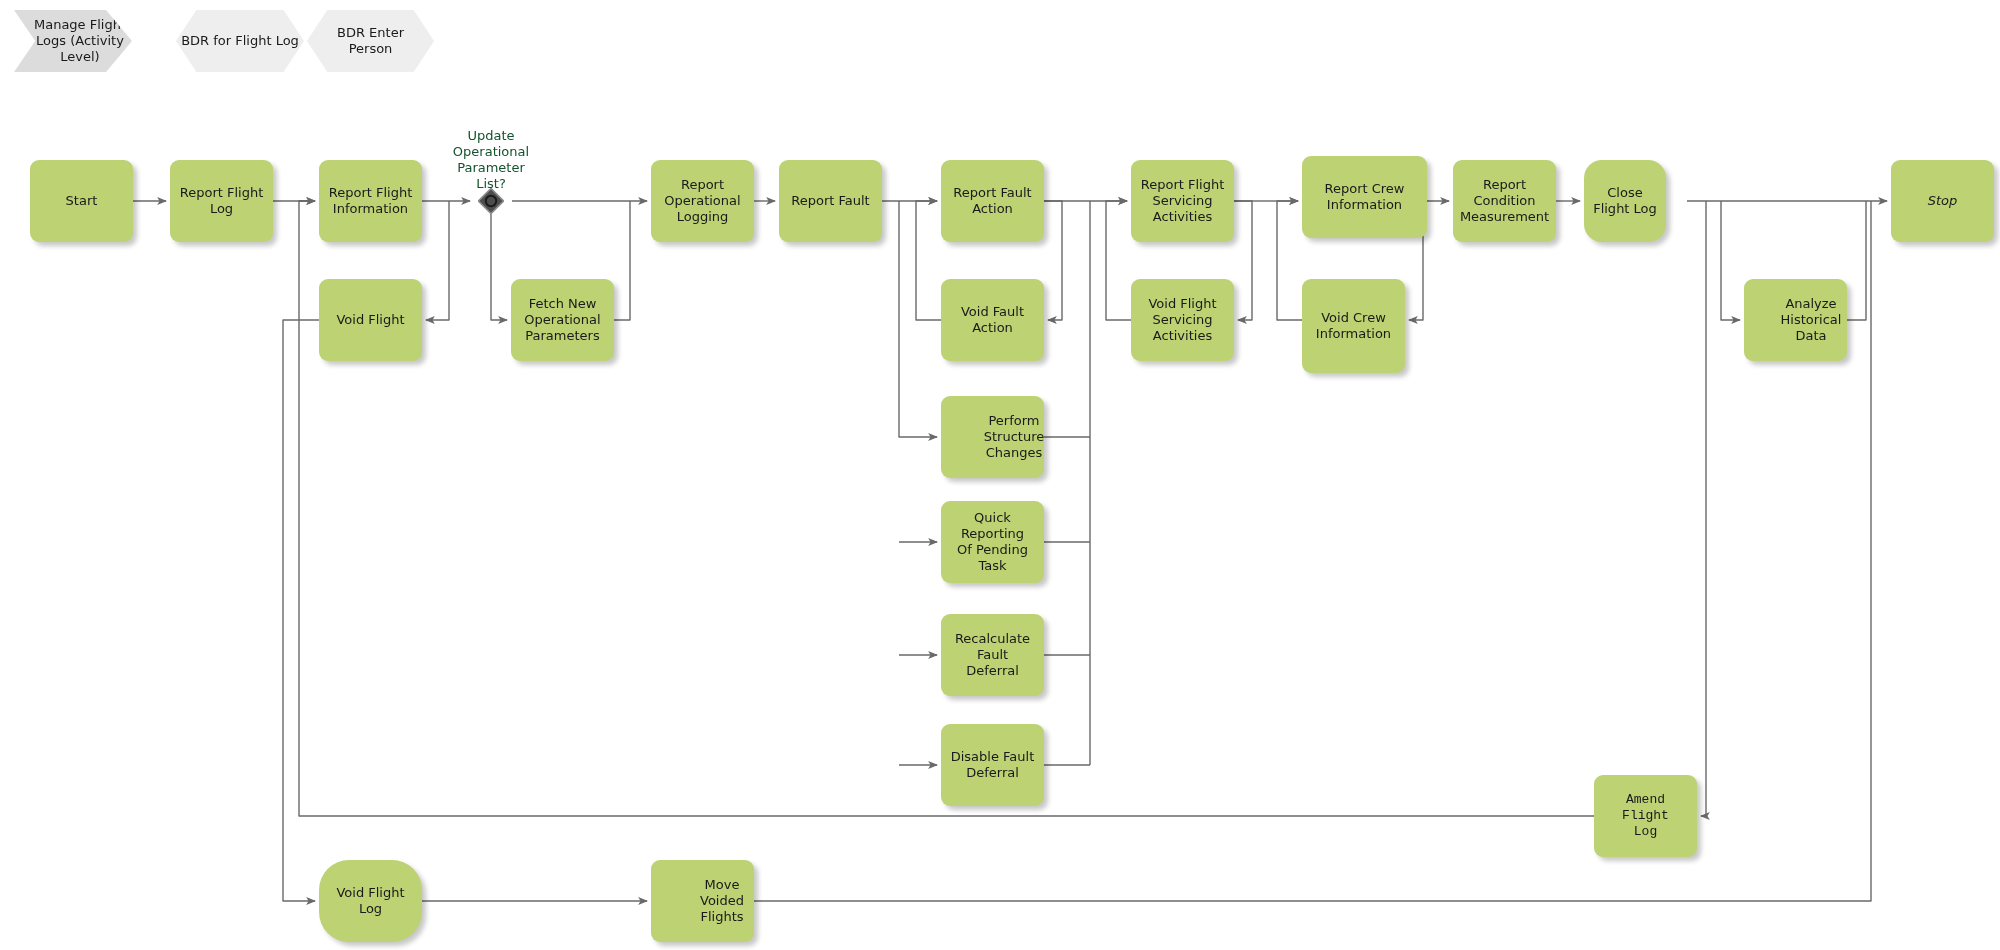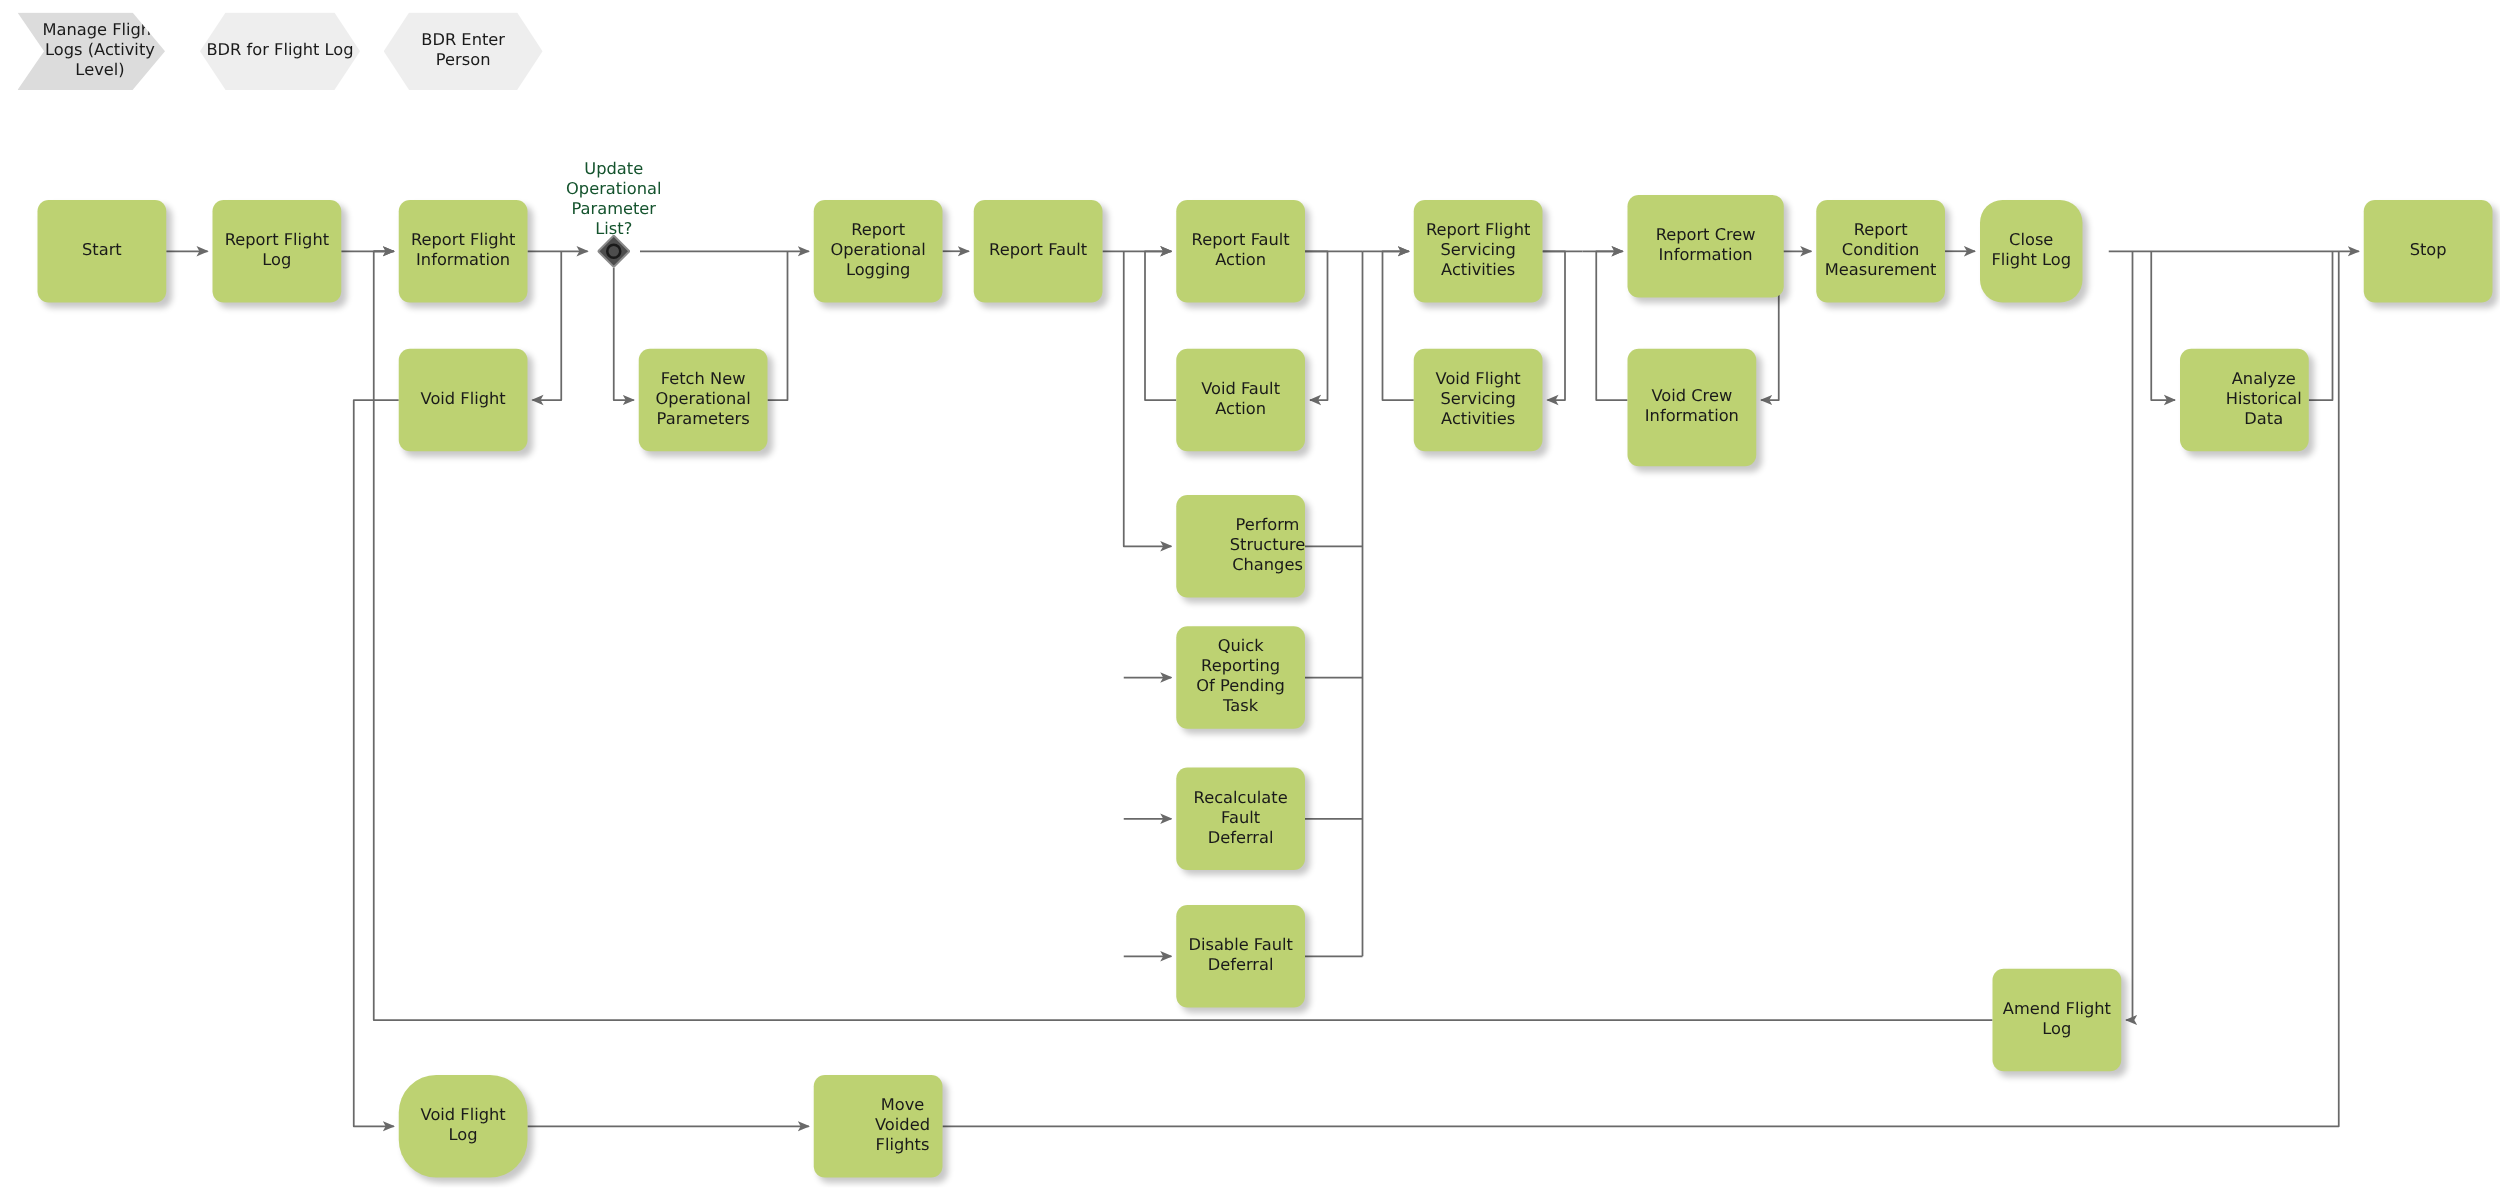--- a/index.html
+++ b/index.html
@@ -160,21 +160,21 @@
 
       <path d="M754,901 L1871,901 L1871,201" marker-end="none"></path>
     </g>
   </svg>
 
   <div class="node lane" style="left:14px;top:10px;width:118px;height:62px;">
     <span>Manage Flight
 Logs (Activity
 Level)</span>
   </div>
-  <div class="node hexa" style="left:160px;top:10px;width:128px;height:62px;text-align:right;">
+  <div class="node hexa" style="left:176px;top:10px;width:128px;height:62px;text-align:right;">
     <span>BDR for Flight Log</span>
   </div>
   <div class="node hexa" style="left:307px;top:10px;width:127px;height:62px;">
     <span>BDR Enter
 Person</span>
   </div>
 
   <div class="node task" style="left:30px;top:160px;width:103px;height:82px;">
     <span>Start</span>
   </div>
@@ -269,25 +269,25 @@
 
   <div class="node task" style="left:1584px;top:160px;width:82px;height:82px;border-radius:18px;">
     <span>Close Flight Log</span>
   </div>
 
   <div class="node task" style="left:1744px;top:279px;width:103px;height:82px;padding-left:36px;">
     <span>Analyze
 Historical Data</span>
   </div>
 
-  <div class="node task" style="left:1891px;top:160px;width:103px;height:82px;">
+  <div class="node task" style="left:1891px;top:160px;width:103px;height:82px;font-style:italic;">
     <span>Stop</span>
   </div>
 
-  <div class="node task" style="left:1594px;top:775px;width:103px;height:82px;">
+  <div class="node task" style="left:1594px;top:775px;width:103px;height:82px;font-family:Liberation Mono, monospace;">
     <span>Amend Flight
 Log</span>
   </div>
 
   <div class="node task" style="left:319px;top:860px;width:103px;height:82px;border-radius:30px;">
     <span>Void Flight Log</span>
   </div>
 
   <div class="node task" style="left:651px;top:860px;width:103px;height:82px;padding-left:44px;">
     <span>Move Voided

